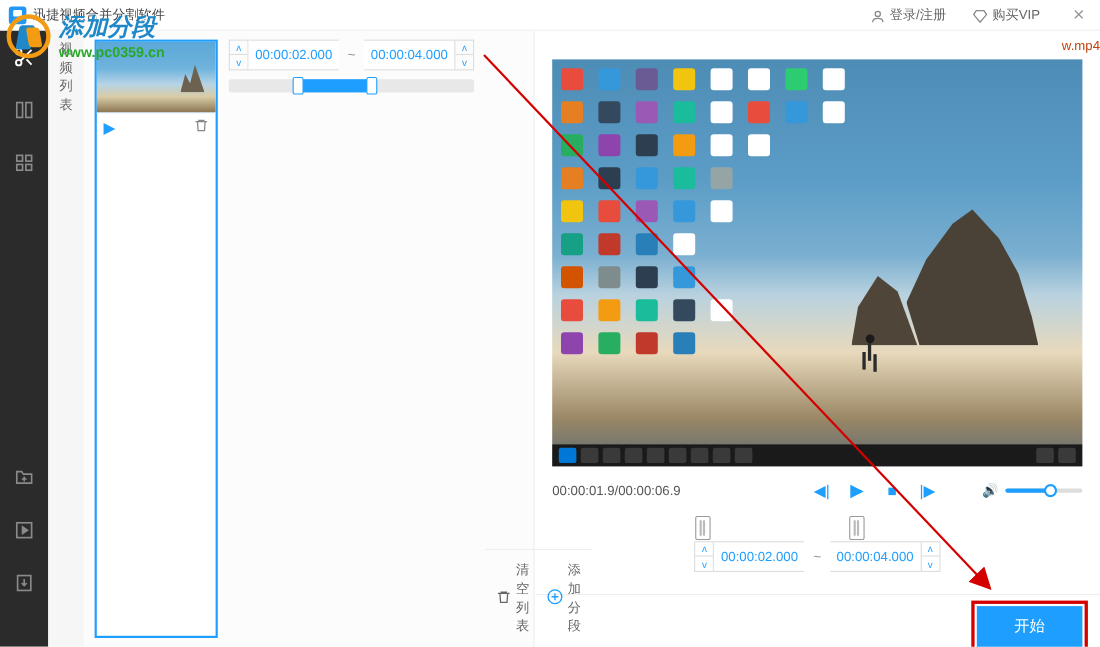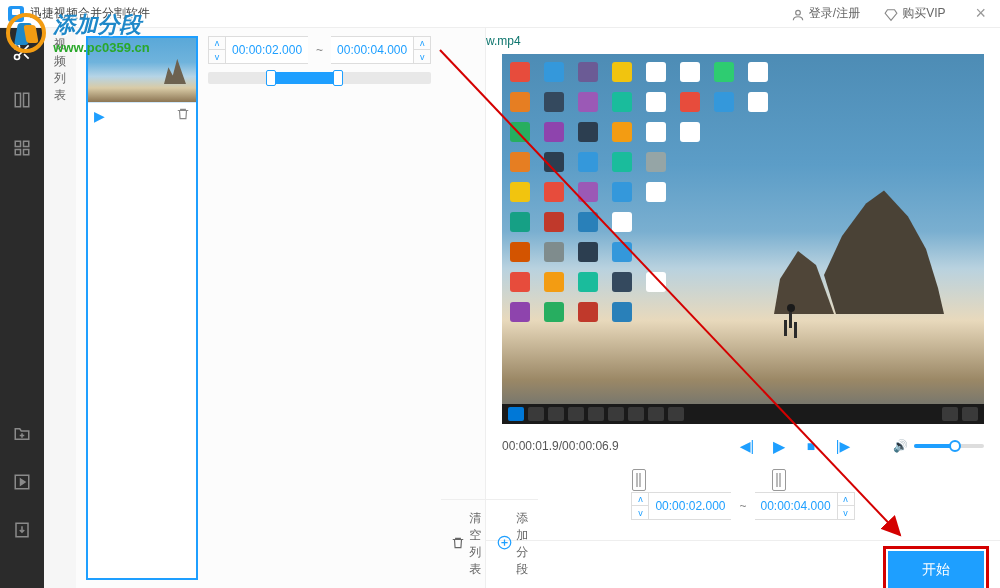--- a/index.html
+++ b/index.html
@@ -36,21 +36,21 @@
 .tilde{padding:0 8px;color:#888}
 .mini-track{height:12px;background:#e8e8e8;position:relative;border-radius:2px}
 .mini-sel{position:absolute;height:100%;background:#1e9fff;left:28%;width:30%}
 .mini-handle{position:absolute;width:10px;height:16px;background:#fff;border:1px solid #1e9fff;top:-2px;border-radius:2px}
 .left-bottom{margin-top:auto;padding:10px;display:flex;gap:16px;border-top:1px solid #eee}
 .txt-btn{display:flex;align-items:center;gap:4px;color:#666;cursor:pointer}
 .txt-btn .ic{color:#1e9fff;font-size:14px}
 .add-file-row{padding:10px;border-top:1px solid #eee}
 .add-file{display:inline-flex;align-items:center;gap:6px;border:1px solid #1e9fff;color:#1e9fff;padding:6px 14px;cursor:pointer;background:#fff}
 .right-panel{flex:1;display:flex;flex-direction:column;background:#fff}
-.vid-title{text-align:left;color:#0f766e;padding:6px 0}
+.vid-title{text-align:right;color:#c2410c;padding:6px 0}
 .preview{flex:0 0 370px;margin:0 16px;background:linear-gradient(180deg,#4d8cb5 0%,#5c9dc7 30%,#7aafd0 48%,#b9d2df 58%,#e8d9bc 72%,#9b8866 88%,#5d6a73 100%);position:relative;overflow:hidden}
 .rock{position:absolute;width:120px;height:130px;background:#4a4236;right:40px;top:130px;clip-path:polygon(10% 100%,0 70%,15% 40%,35% 15%,50% 5%,70% 25%,85% 50%,95% 80%,100% 100%)}
 .rock2{position:absolute;width:60px;height:70px;background:#4f4538;right:150px;top:190px;clip-path:polygon(0 100%,10% 50%,40% 10%,70% 30%,100% 100%)}
 .runner{position:absolute;width:18px;height:32px;left:58%;top:250px}
 .runner:before{content:"";position:absolute;width:8px;height:8px;background:#1a1a1a;border-radius:50%;left:5px}
 .runner:after{content:"";position:absolute;width:3px;height:16px;background:#2a2a2a;left:7px;top:8px;box-shadow:-5px 8px 0 0 #2a2a2a,5px 10px 0 0 #2a2a2a}
 .icon-grid{position:absolute;left:8px;top:8px;display:grid;grid-template-columns:repeat(8,24px);gap:10px 10px}
 .dicon{width:20px;height:20px;border-radius:3px}
 .taskbar{position:absolute;bottom:0;left:0;right:0;height:20px;background:#1a1a1a;display:flex;align-items:center;padding:0 6px;gap:4px}
 .taskbar .ti{width:16px;height:14px;background:#3a3a3a;border-radius:2px}

